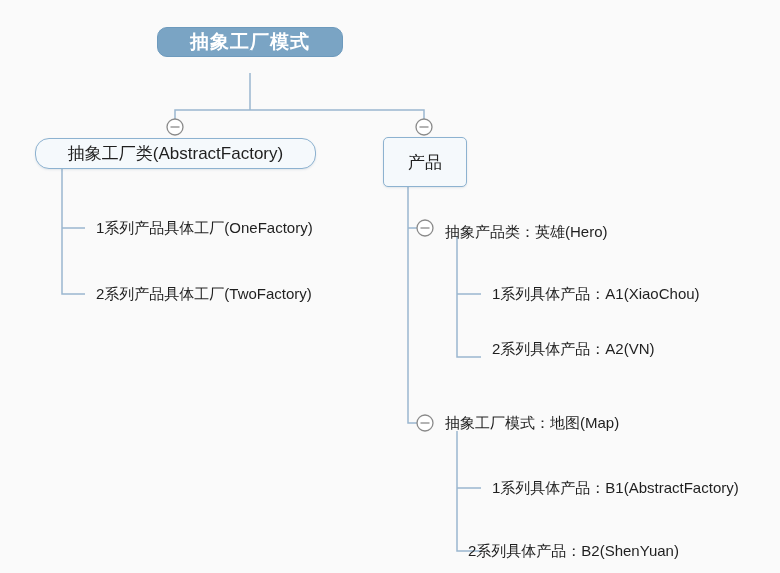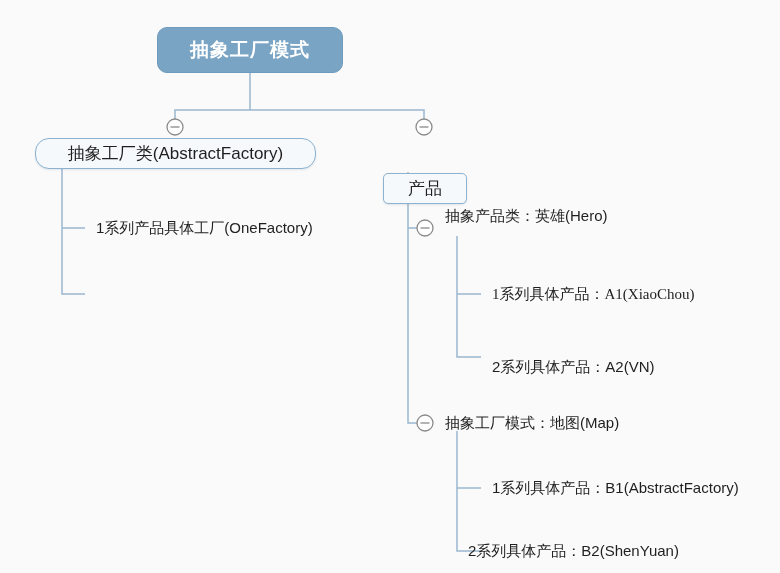--- a/index.html
+++ b/index.html
@@ -38,21 +38,21 @@
     stroke: var(--collapse-icon);
     stroke-width: 1.3;
   }
   svg.connectors line {
     stroke: var(--collapse-icon);
     stroke-width: 1.3;
   }
   .root-topic {
     position: absolute;
     left: 157px; top: 27px;
-    width: 186px; height: 46px;
+    width: 186px; height: 30px;
     background: var(--root-fill);
     border: 1px solid var(--root-border);
     border-radius: 10px;
     color: var(--root-text);
     font-size: 19px;
     font-weight: 600;
     display: flex; align-items: center; justify-content: center;
     letter-spacing: 1px;
   }
   .topic-box {
@@ -60,21 +60,21 @@
     background: var(--box-fill);
     border: 1px solid var(--box-border);
     border-radius: 5px;
     color: var(--text);
     font-size: 17px;
     display: flex; align-items: center; justify-content: center;
     box-shadow: 0 1px 2px rgba(90,120,150,0.15);
     white-space: nowrap;
   }
   .topic-abstract-factory { left: 35px; top: 138px; width: 281px; height: 31px; border-radius: 14px; }
-  .topic-product { left: 383px; top: 137px; width: 84px; height: 31px; margin-top: 36px; }
+  .topic-product { left: 383px; top: 137px; width: 84px; height: 50px; }
   .leaf {
     position: absolute;
     color: var(--text);
     font-size: 15px;
     white-space: nowrap;
     transform: translateY(-50%);
   }
 </style>
 </head>
 <body>
@@ -110,22 +110,23 @@
       <line x1="420.5" y1="423" x2="429.5" y2="423"></line>
     </g>
   </svg>
 
   <div class="root-topic">抽象工厂模式</div>
 
   <div class="topic-box topic-abstract-factory">抽象工厂类(AbstractFactory)</div>
   <div class="topic-box topic-product">产品</div>
 
   <div class="leaf" style="left:96px; top:228px;">1系列产品具体工厂(OneFactory)</div>
+  <div class="leaf" style="left:96px; top:294px;">2系列产品具体工厂(TwoFactory)</div>
 
-  <div class="leaf" style="left:445px; top:216px;">抽象产品类：英雄(Hero)</div>
-  <div class="leaf" style="left:492px; top:294px;font-family:Liberation Serif, serif;">1系列具体产品：A1(XiaoChou)</div>
-  <div class="leaf" style="left:492px; top:367px;">2系列具体产品：A2(VN)</div>
+  <div class="leaf" style="left:445px; top:232px;">抽象产品类：英雄(Hero)</div>
+  <div class="leaf" style="left:492px; top:294px;">1系列具体产品：A1(XiaoChou)</div>
+  <div class="leaf" style="left:492px; top:349px;">2系列具体产品：A2(VN)</div>
 
   <div class="leaf" style="left:445px; top:423px;">抽象工厂模式：地图(Map)</div>
   <div class="leaf" style="left:492px; top:488px;">1系列具体产品：B1(AbstractFactory)</div>
   <div class="leaf" style="left:468px; top:551px;">2系列具体产品：B2(ShenYuan)</div>
 
 </div>
 
 </body></html>

